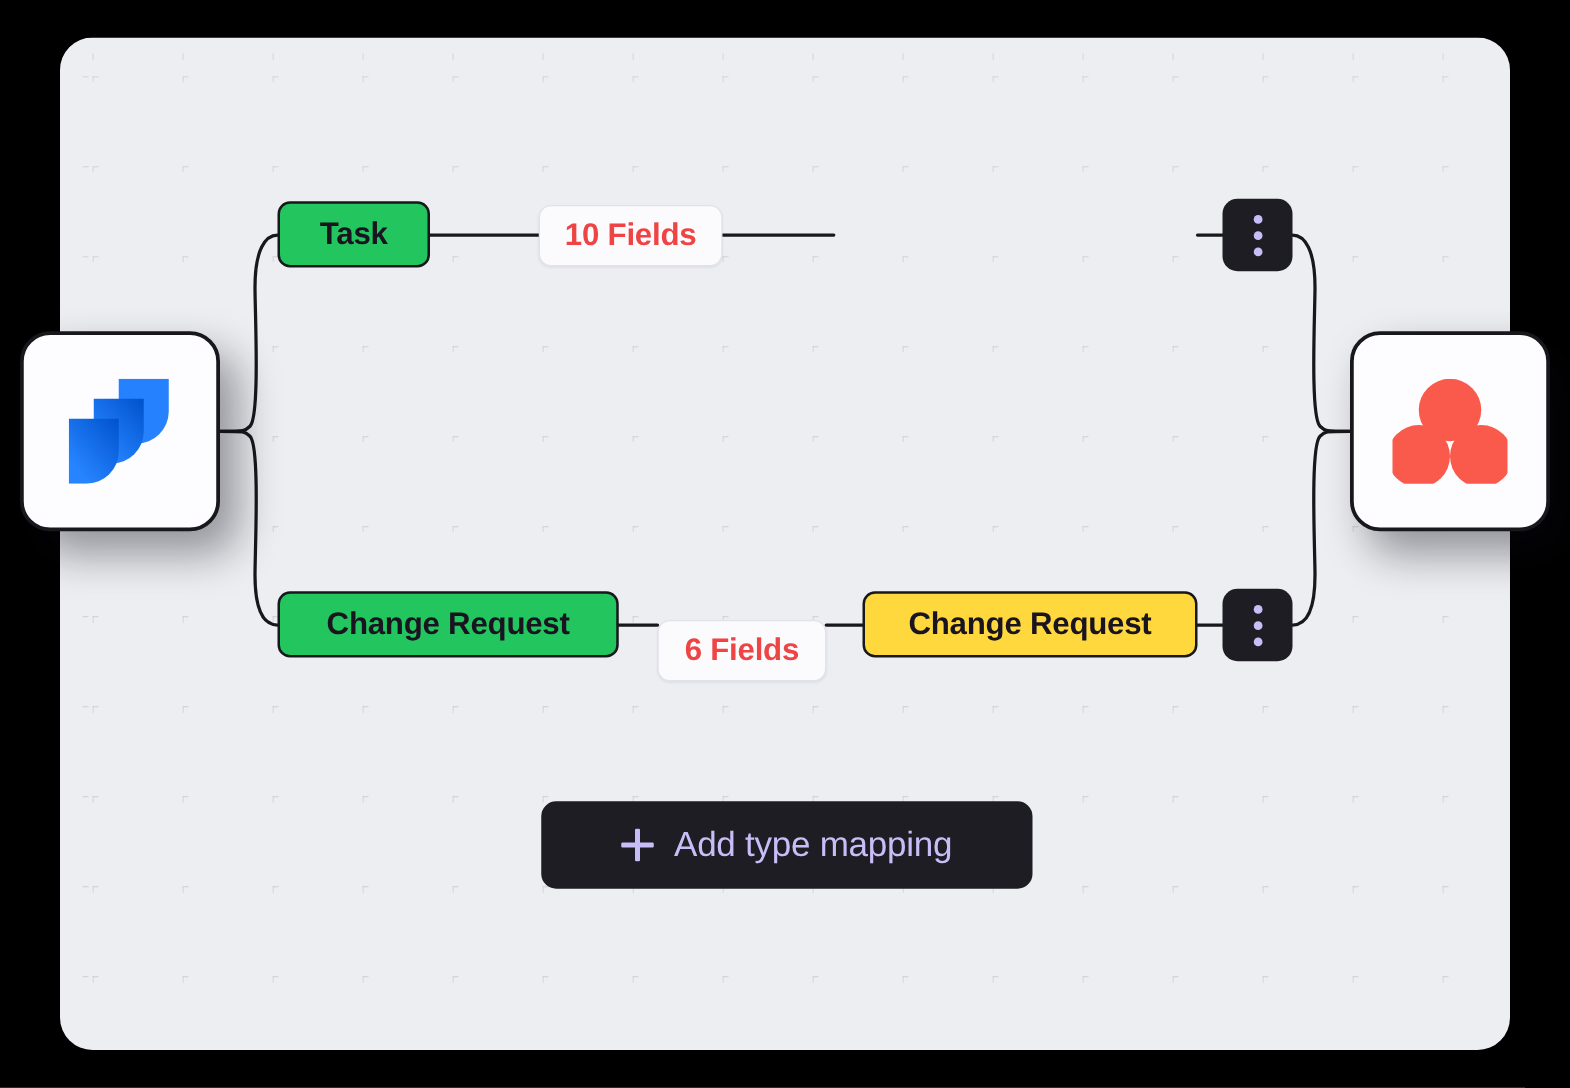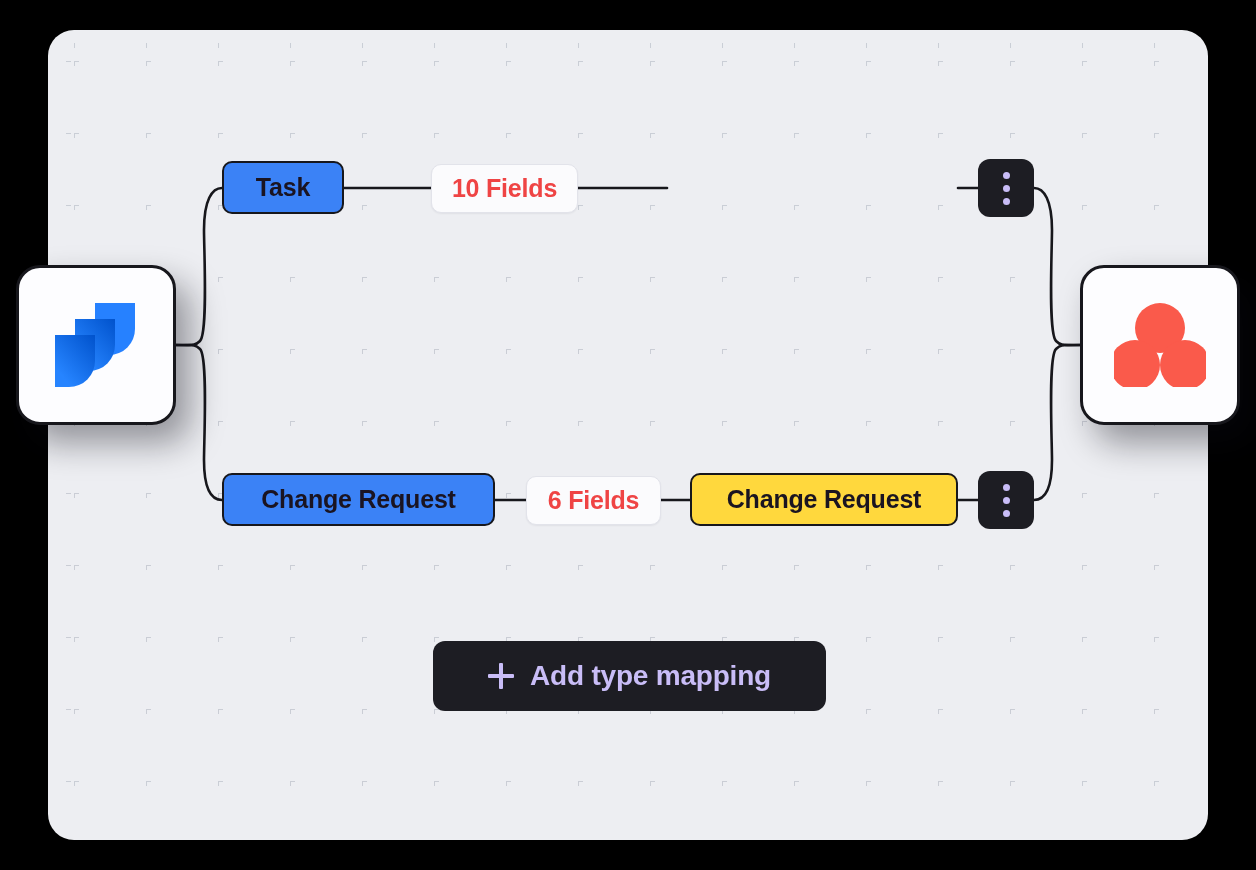--- a/index.html
+++ b/index.html
@@ -90,21 +90,21 @@
     font-weight: 700;
     font-size: 25px;
     letter-spacing: -0.2px;
     color: #1a1421;
     white-space: nowrap;
     user-select: none;
     cursor: pointer;
   }
 
   .node-source {
-    background: #3b82f6;
+    background: #22c55e;
     border: 2.4px solid #17171c;
     padding: 0 18px;
     height: 53px;
   }
 
   .node-fields {
     background: #fbfbfd;
     border: 1.6px solid #e2e3ea;
     box-shadow: 0 1px 2px rgba(20,20,35,.06);
     padding: 0 18px;
@@ -187,21 +187,21 @@
     border-radius: 1px;
   }
   #add-btn .plus::before {
     left: 0; top: 11px; width: 26px; height: 4px;
   }
   #add-btn .plus::after {
     top: 0; left: 11px; height: 26px; width: 4px;
   }
   #add-btn .label {
     font-size: 28px;
-    font-weight: 700;
+    font-weight: 400;
     color: #c9bdf7;
     letter-spacing: -0.2px;
   }
 </style>
 </head>
 <body>
 
 <div id="stage">
 
   <div id="canvas-panel">
@@ -278,21 +278,21 @@
   <div class="kebab" style="left:978px; top:159px;">
     <span class="dot"></span>
     <span class="dot"></span>
     <span class="dot"></span>
   </div>
 
   <div class="node node-source" style="left:222px; top:473px; width:273px;">
     <span>Change Request</span>
   </div>
 
-  <div class="node node-fields" style="left:526px; top:476px; width:135px;text-align:center;">
+  <div class="node node-fields" style="left:526px; top:496px; width:135px;text-align:center;">
     <span>6 Fields</span>
   </div>
 
   <div class="node node-target" style="left:690px; top:473px; width:268px;">
     <span>Change Request</span>
   </div>
 
   <div class="kebab" style="left:978px; top:471px;">
     <span class="dot"></span>
     <span class="dot"></span>

